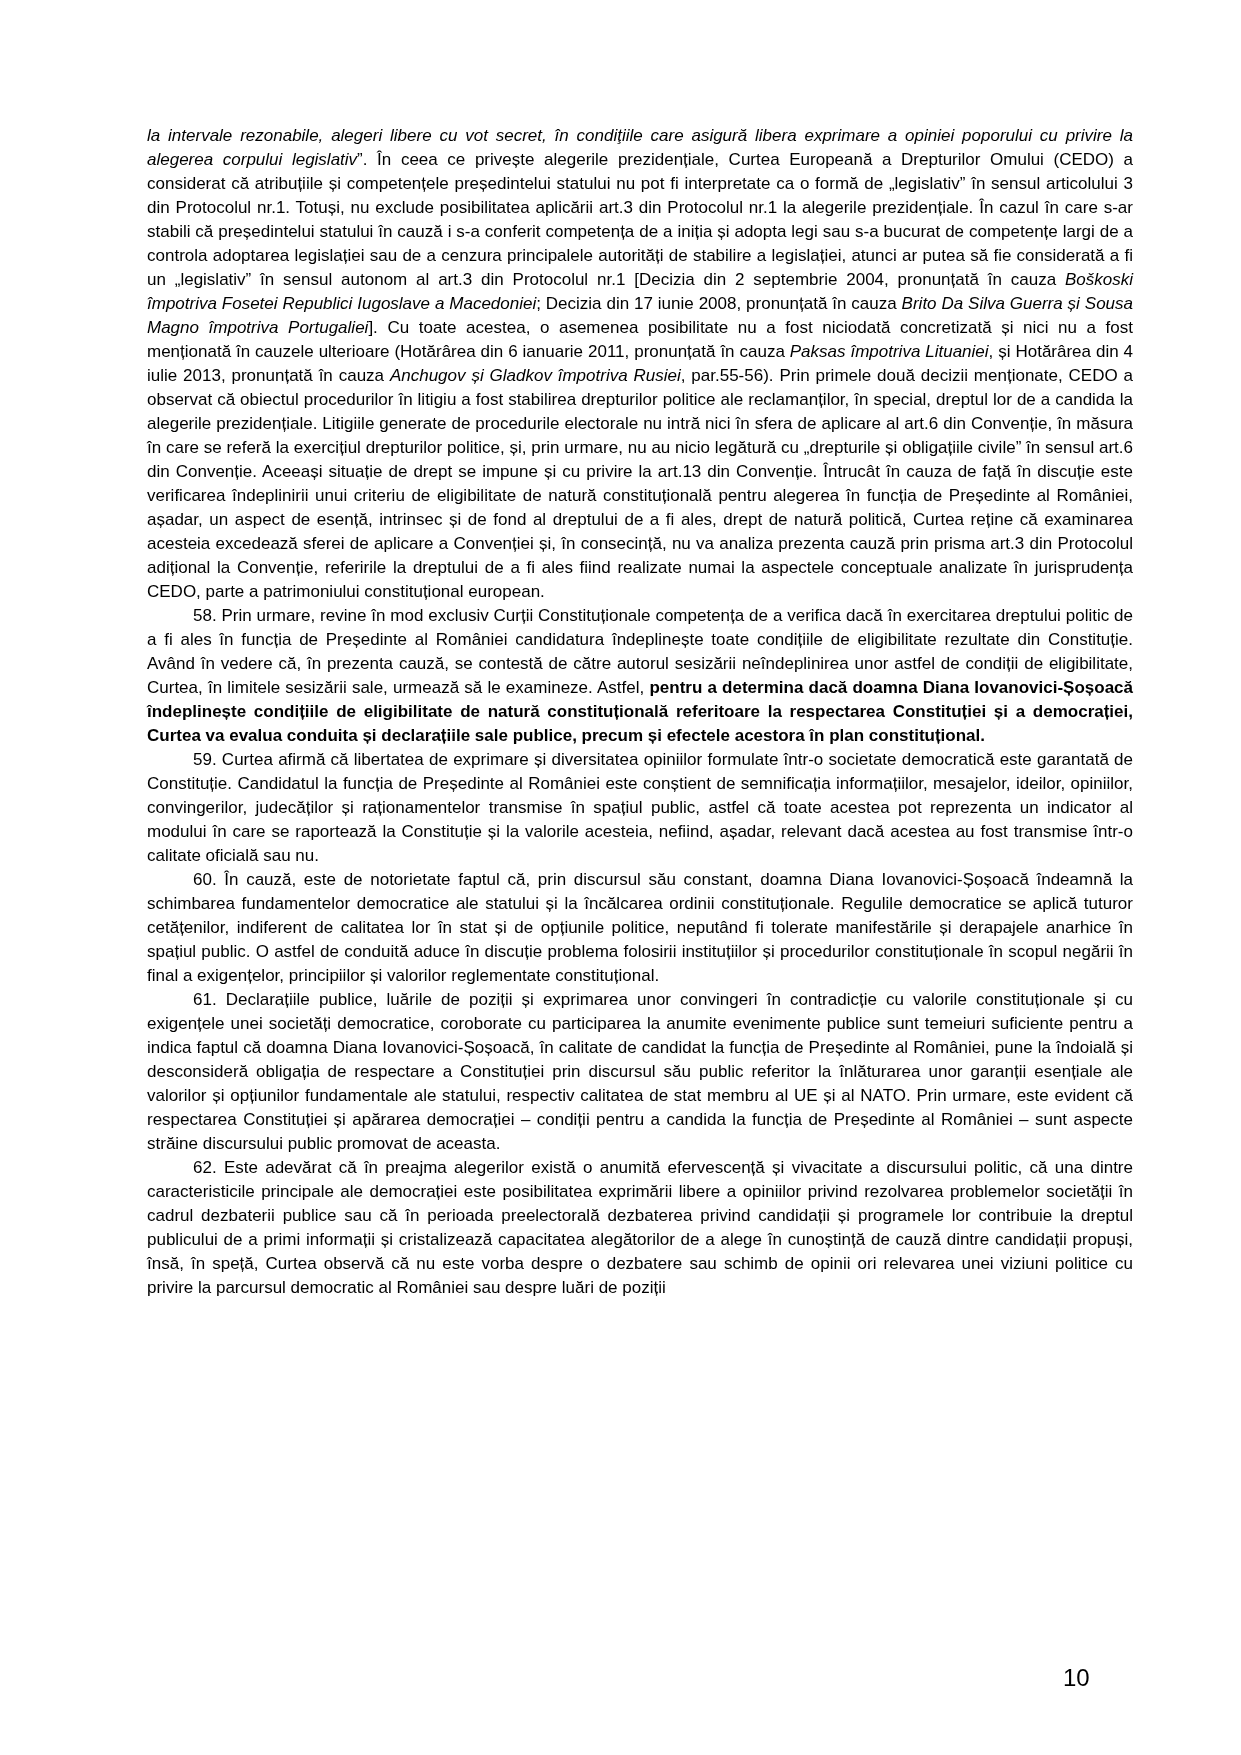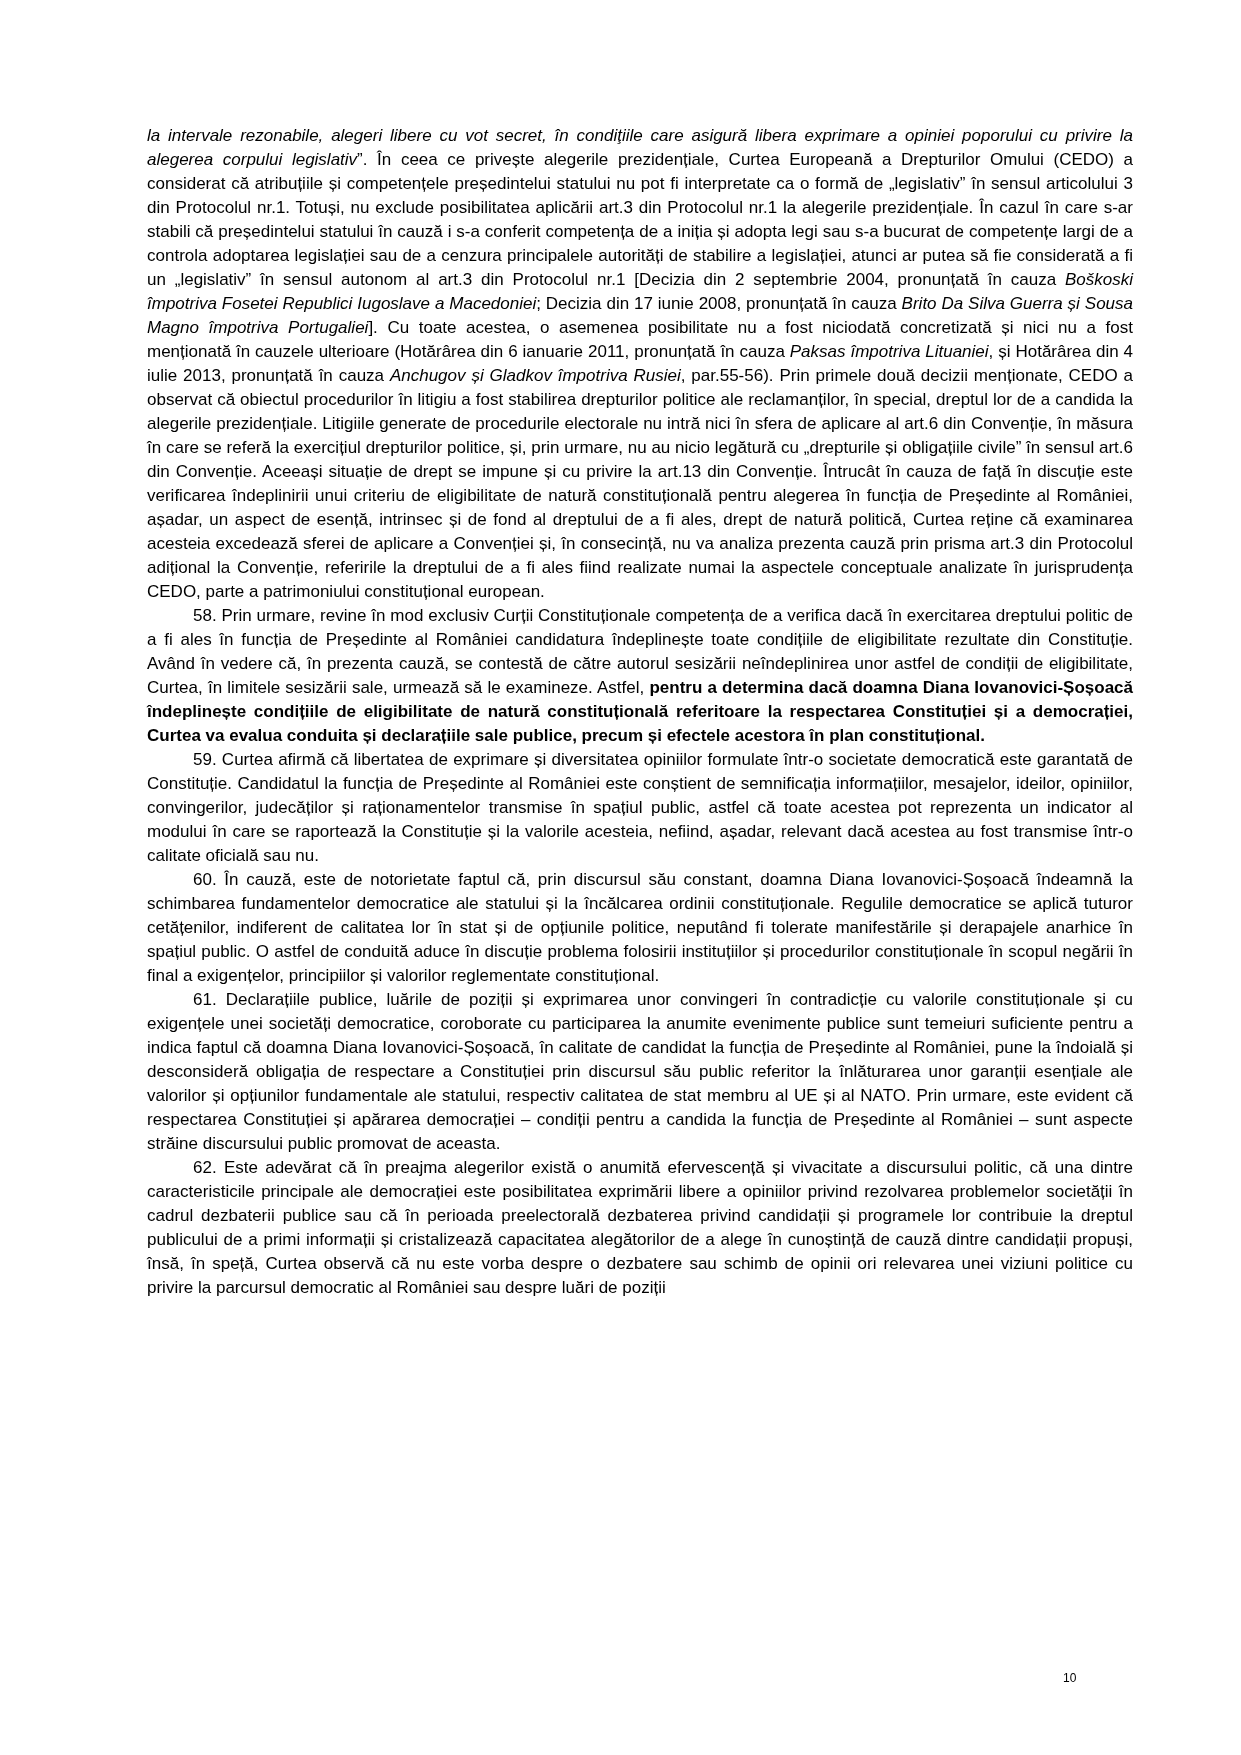--- a/index.html
+++ b/index.html
@@ -41,21 +41,21 @@
   .text-block p.indent {
     text-indent: 46px;
   }
   .run-normal { font-style: normal; font-weight: normal; }
   .run-italic { font-style: italic; font-weight: normal; }
   .run-bold   { font-style: normal; font-weight: bold; }
   .page-number {
     position: absolute;
     left: 1063px;
     top: 1666px;
-    font-size: 12px;
+    font-size: 24px;
     line-height: 24px;
     color: #000000;
   }
 </style>
 </head>
 <body>
 
 <div class="page">
   <div class="text-block" id="text-block">
       <p><span class="run-italic">la intervale rezonabile, alegeri libere cu vot secret, în condiţiile care asigură libera exprimare a opiniei poporului cu privire la alegerea corpului legislativ</span><span class="run-normal">”. În ceea ce privește alegerile prezidențiale, Curtea Europeană a Drepturilor Omului (CEDO) a considerat că atribuțiile și competențele președintelui statului nu pot fi interpretate ca o formă de „legislativ” în sensul articolului 3 din Protocolul nr.1. Totuși, nu exclude posibilitatea aplicării art.3 din Protocolul nr.1 la alegerile prezidențiale. În cazul în care s-ar stabili că președintelui statului în cauză i s-a conferit competența de a iniția și adopta legi sau s-a bucurat de competențe largi de a controla adoptarea legislației sau de a cenzura principalele autorități de stabilire a legislației, atunci ar putea să fie considerată a fi un „legislativ” în sensul autonom al art.3 din Protocolul nr.1 [Decizia din 2 septembrie 2004, pronunțată în cauza </span><span class="run-italic">Boškoski împotriva Fosetei Republici Iugoslave a Macedoniei</span><span class="run-normal">; Decizia din 17 iunie 2008, pronunțată în cauza </span><span class="run-italic">Brito Da Silva Guerra și Sousa Magno împotriva Portugaliei</span><span class="run-normal">]. Cu toate acestea, o asemenea posibilitate nu a fost niciodată concretizată și nici nu a fost menționată în cauzele ulterioare (Hotărârea din 6 ianuarie 2011, pronunțată în cauza </span><span class="run-italic">Paksas împotriva Lituaniei</span><span class="run-normal">, și Hotărârea din 4 iulie 2013, pronunțată în cauza </span><span class="run-italic">Anchugov și Gladkov împotriva Rusiei</span><span class="run-normal">, par.55-56). Prin primele două decizii menționate, CEDO a observat că obiectul procedurilor în litigiu a fost stabilirea drepturilor politice ale reclamanților, în special, dreptul lor de a candida la alegerile prezidențiale. Litigiile generate de procedurile electorale nu intră nici în sfera de aplicare al art.6 din Convenție, în măsura în care se referă la exercițiul drepturilor politice, și, prin urmare, nu au nicio legătură cu „drepturile și obligațiile civile” în sensul art.6 din Convenție. Aceeași situație de drept se impune și cu privire la art.13 din Convenție. Întrucât în cauza de față în discuție este verificarea îndeplinirii unui criteriu de eligibilitate de natură constituțională pentru alegerea în funcția de Președinte al României, așadar, un aspect de esență, intrinsec și de fond al dreptului de a fi ales, drept de natură politică, Curtea reține că examinarea acesteia excedează sferei de aplicare a Convenției și, în consecință, nu va analiza prezenta cauză prin prisma art.3 din Protocolul adițional la Convenție, referirile la dreptului de a fi ales fiind realizate numai la aspectele conceptuale analizate în jurisprudența CEDO, parte a patrimoniului constituțional european.</span></p>

